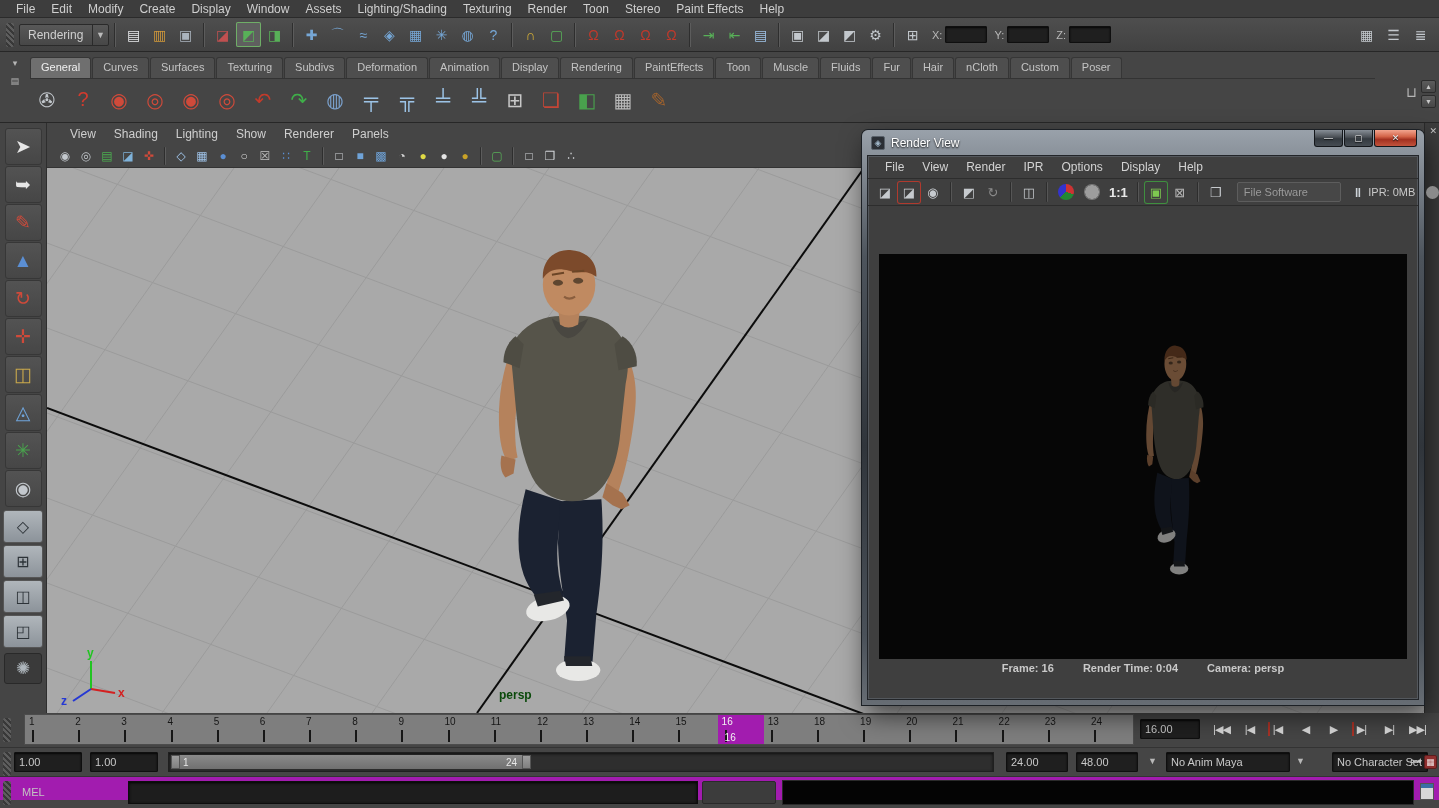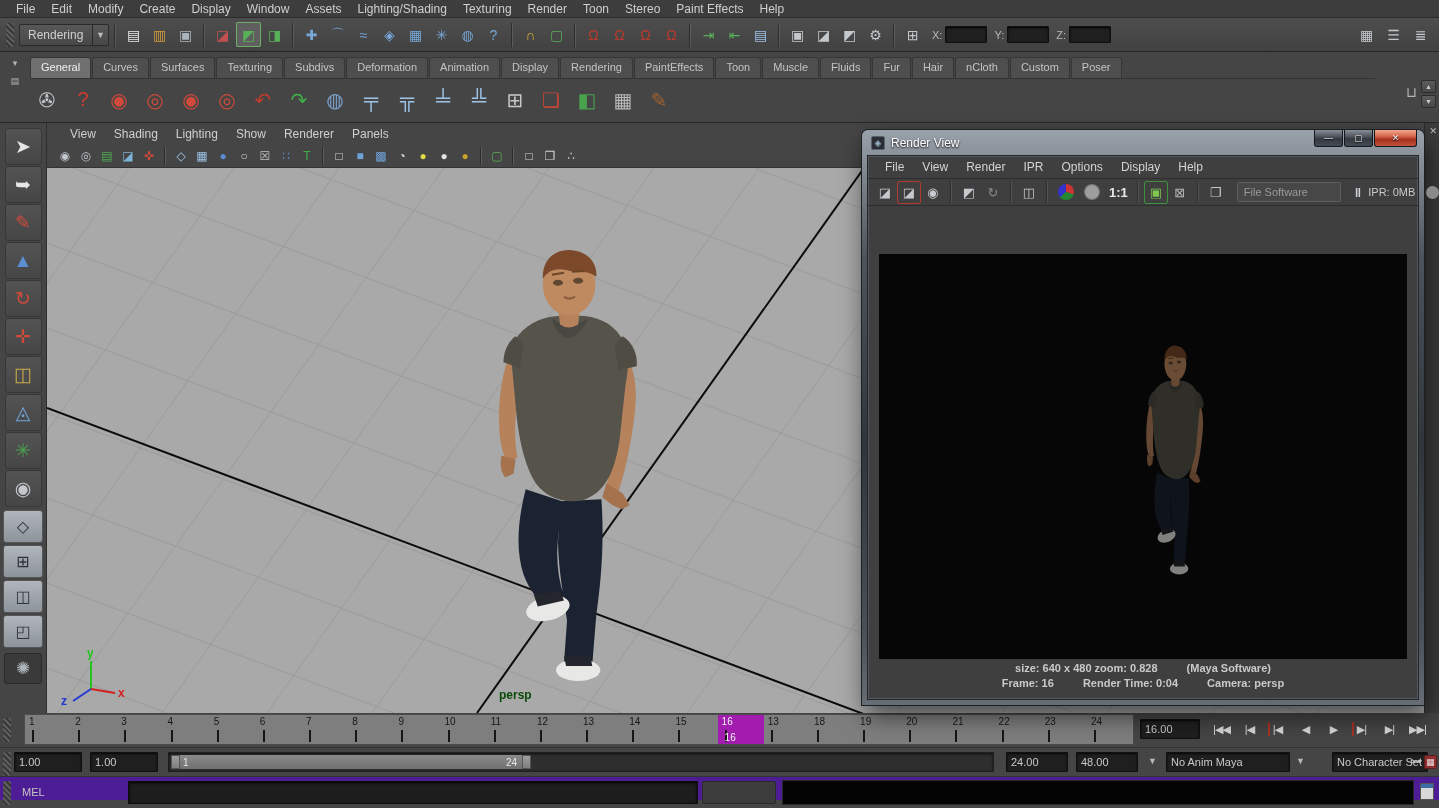--- a/index.html
+++ b/index.html
@@ -117,21 +117,21 @@
 .rs-f4{position:absolute;left:1076px;top:4px;width:62px;height:20px}
 .rs-arrow{position:absolute;top:8px;font-size:9px;color:#b8b8b8}
 .rs-arrow.a1{left:1148px}
 .rs-arrow.a2{left:1296px}
 .rs-layer{position:absolute;left:1166px;top:4px;width:124px;height:20px;display:flex;align-items:center}
 .rs-charset{position:absolute;left:1332px;top:4px;width:96px;height:20px;display:flex;align-items:center}
 .rs-key{position:absolute;left:1410px;top:6px;font-size:12px;color:#c9c9c9}
 .rs-autokey{position:absolute;left:1424px;top:7px;width:13px;height:14px;background:#8f2f2f;border:1px solid #5c1d1d;border-radius:2px;color:#ecdcdc;font-size:9px;display:flex;align-items:center;justify-content:center}
 
 
-.command-row{position:absolute;left:0;top:776px;width:100%;height:24px;background:#4c1d95;border-top:1px solid #333}
+.command-row{position:absolute;left:0;top:776px;width:100%;height:24px;background:#a21caf;border-top:1px solid #333}
 .cmd-handle{position:absolute;left:3px;top:4px}
 .mel-label{position:absolute;left:22px;top:9px;font-size:11px;color:#c3c3c3}
 .mel-input{position:absolute;left:128px;top:4px;width:570px;height:23px;background:#1d1d1d;border:1px solid #0d0d0d;box-shadow:inset 0 1px 3px #000;color:#ccc;font-size:11px;padding:0 5px}
 .cmd-splitter{position:absolute;left:702px;top:4px;width:74px;height:23px;background:#3c3c3c;border:1px solid #2a2a2a;border-radius:2px}
 .cmd-output{position:absolute;left:782px;top:3px;width:632px;height:25px;background:#040404;border:1px solid #2a2a2a}
 .script-icon{position:absolute;left:1420px;top:6px;width:14px;height:17px;background:#d8d8d8;border:1px solid #555}
 .script-icon::before{content:"";position:absolute;left:0;top:0;right:0;height:4px;background:#3a6ea5}
 </style>
 </head>
 <body>
@@ -476,24 +476,20 @@
       <span class="rv-ipr-label">IPR: 0MB</span>
       <span class="rv-stop"></span>
     </div>
     <div class="rv-canvas">
       <svg class="rv-char" viewBox="0 0 210 440" preserveAspectRatio="none">
           <use href="#char"></use>
         </svg>
     </div>
     <div class="rv-status">
       <div class="line">
-        <span>size: 640 x 480 zoom: 0.828</span>
-        <span>(Maya Software)</span>
-      </div>
-      <div class="line">
         <span>Frame: 16</span>
         <span>Render Time: 0:04</span>
         <span>Camera: persp</span>
       </div>
     </div>
   </div>
 </div>
 
 <div class="timeline-row">
   <span class="drag-handle tl-handle"></span>

